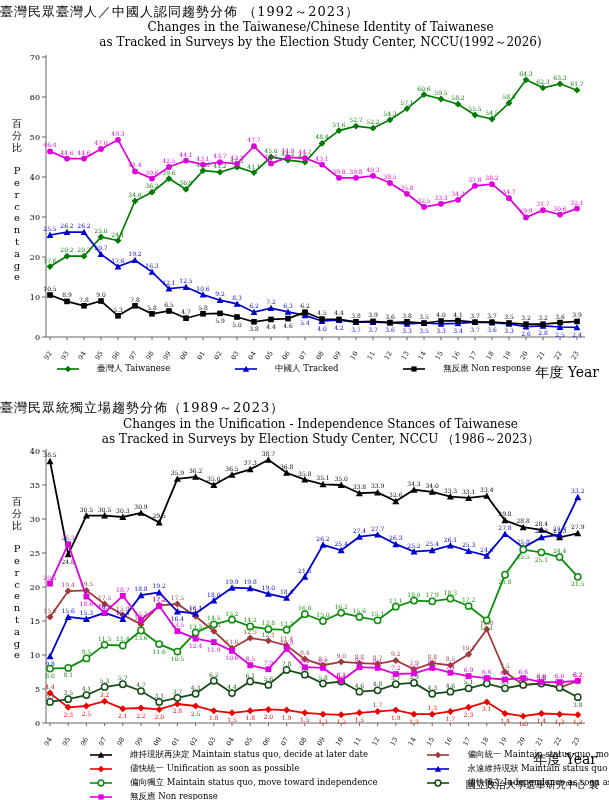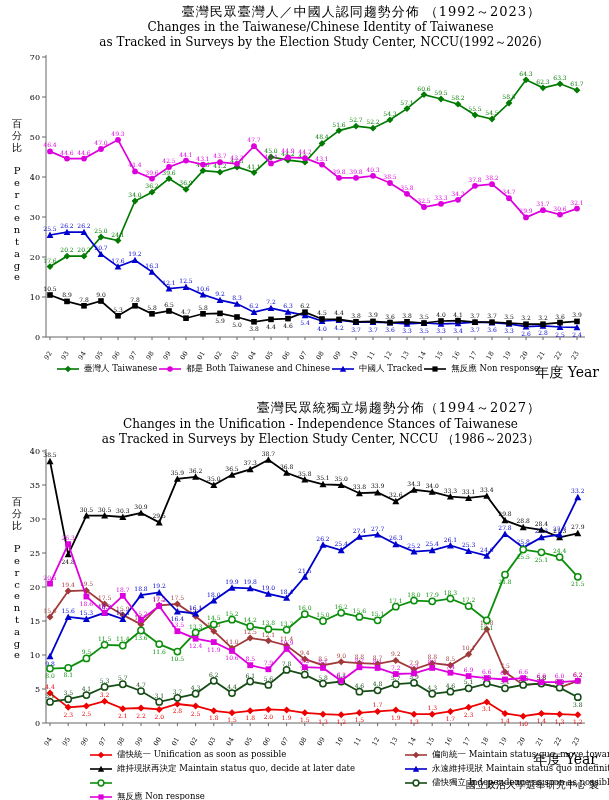--- a/index.html
+++ b/index.html
@@ -1,28 +1,28 @@
 <!DOCTYPE html>
 <html><head>
 <meta charset="utf-8">
 <style>
   html,body{margin:0;padding:0;background:#fff;}
   body{width:609px;height:800px;position:relative;overflow:hidden;
        font-family:"DejaVu Serif","Liberation Serif",serif;color:#000;}
-  .title-zh{position:absolute;left:0;width:541px;text-align:right;font-size:13px;letter-spacing:1px;}
+  .title-zh{position:absolute;left:0;width:541px;text-align:left;font-size:13px;letter-spacing:1px;}
   .title-en{position:absolute;left:16px;width:609px;text-align:center;font-size:12px;}
   svg.trend{position:absolute;left:0;}
   #svg0{top:42px;}
   #svg1{top:446px;}
   .ylab{position:absolute;left:10px;font-size:10px;line-height:1.18;white-space:pre-line;text-align:center;width:14px;}
   #ylab0{top:118px;}
   #ylab1{top:496px;}
   .legend-row{position:absolute;top:363px;left:55px;right:78px;display:flex;justify-content:space-between;align-items:center;}
   .legend-grid{position:absolute;top:749px;left:88px;display:grid;grid-template-rows:repeat(4,auto);grid-auto-flow:column;column-gap:48px;row-gap:2px;}
-  .lg-item{display:flex;align-items:center;gap:3px;font-size:8.5px;white-space:nowrap;}
+  .lg-item{display:flex;align-items:center;gap:16px;font-size:8.5px;white-space:nowrap;}
   .year-label{position:absolute;font-size:14px;}
   #year0{top:364px;right:10px;}
   #year1{top:751px;right:12px;}
   .credit{position:absolute;top:778px;right:10px;font-size:10px;}
   text{font-family:"DejaVu Serif","Liberation Serif",serif;}
 </style>
 </head>
 <body>
 
 <div>
@@ -390,45 +390,38 @@
   <div class="legend-row">
       <div class="lg-item">
         <svg width="26" height="10">
           <line x1="2" y1="5" x2="24" y2="5" stroke="#007a00" stroke-width="1.6"></line>
           <path d="M13 1.7999999999999998L16.2 5L13 8.2L9.8 5Z" fill="#007a00"></path>
         </svg>
         <span>臺灣人 Taiwanese</span>
       </div>
       <div class="lg-item">
         <svg width="26" height="10">
-          <line x1="2" y1="5" x2="24" y2="5" stroke="#dd00dd" stroke-width="1.6"></line>
-          <circle cx="13" cy="5" r="2.72" fill="#dd00dd"></circle>
-        </svg>
-        <span>都是 Both Taiwanese and Chinese</span>
-      </div>
-      <div class="lg-item">
-        <svg width="26" height="10">
           <line x1="2" y1="5" x2="24" y2="5" stroke="#0000cd" stroke-width="1.6"></line>
           <path d="M13 1.7999999999999998L16.2 7.720000000000001L9.8 7.720000000000001Z" fill="#0000cd"></path>
         </svg>
         <span>中國人 Tracked</span>
       </div>
       <div class="lg-item">
         <svg width="26" height="10">
           <line x1="2" y1="5" x2="24" y2="5" stroke="#000000" stroke-width="1.6"></line>
           <rect x="10.4" y="2.4" width="5.2" height="5.2" fill="#000000"></rect>
         </svg>
         <span>無反應 Non response</span>
       </div>
     </div>
   <div class="year-label" id="year0">年度 Year</div>
 </div>
 
 <div>
-  <div class="title-zh" style="top:399px">臺灣民眾統獨立場趨勢分佈（1994～2027）</div>
+  <div class="title-zh" style="top:399px">臺灣民眾統獨立場趨勢分佈（1989～2023）</div>
   <div class="title-en" style="top:417px">Changes in the Unification - Independence Stances of Taiwanese</div>
   <div class="title-en" style="top:431px">as Tracked in Surveys by Election Study Center, NCCU （1986～2023）</div>
   <div class="ylab" id="ylab1">百
 分
 比
 
 P
 e
 r
 c
@@ -943,37 +936,38 @@
       <rect x="538.5" y="233.29999999999998" width="5.8" height="5.8" fill="#dd00dd"></rect>
       <text x="541.4" y="232.2" text-anchor="middle" font-size="6" fill="#dd00dd">6.0</text>
       <rect x="556.6999999999999" y="233.29999999999998" width="5.8" height="5.8" fill="#dd00dd"></rect>
       <text x="559.5999999999999" y="232.2" text-anchor="middle" font-size="6" fill="#dd00dd">6.0</text>
       <rect x="574.9" y="231.94" width="5.8" height="5.8" fill="#dd00dd"></rect>
       <text x="577.8" y="230.84" text-anchor="middle" font-size="6" fill="#dd00dd">6.2</text>
     </svg>
   <div class="legend-grid">
       <div class="lg-item">
         <svg width="26" height="10">
+          <line x1="2" y1="5" x2="24" y2="5" stroke="#000000" stroke-width="1.6"></line>
+          <path d="M13 1.7999999999999998L16.2 7.720000000000001L9.8 7.720000000000001Z" fill="#000000"></path>
+        </svg>
+        <span>維持現狀再決定 Maintain status quo, decide at later date</span>
+      </div>
+      <div class="lg-item">
+        <svg width="26" height="10">
           <line x1="2" y1="5" x2="24" y2="5" stroke="#ee0000" stroke-width="1.6"></line>
           <path d="M13 1.7999999999999998L16.2 5L13 8.2L9.8 5Z" fill="#ee0000"></path>
         </svg>
         <span>儘快統一 Unification as soon as possible</span>
       </div>
       <div class="lg-item">
         <svg width="26" height="10">
-          <line x1="2" y1="5" x2="24" y2="5" stroke="#000000" stroke-width="1.6"></line>
-          <path d="M13 1.7999999999999998L16.2 7.720000000000001L9.8 7.720000000000001Z" fill="#000000"></path>
-        </svg>
-        <span>維持現狀再決定 Maintain status quo, decide at later date</span>
-      </div>
-      <div class="lg-item">
-        <svg width="26" height="10">
           <line x1="2" y1="5" x2="24" y2="5" stroke="#0d8f0d" stroke-width="1.6"></line>
           <circle cx="13" cy="5" r="2.8800000000000003" fill="#fff" stroke="#0d8f0d" stroke-width="1.5"></circle>
         </svg>
+        <span>偏向獨立 Maintain status quo, move toward independence</span>
       </div>
       <div class="lg-item">
         <svg width="26" height="10">
           <line x1="2" y1="5" x2="24" y2="5" stroke="#dd00dd" stroke-width="1.6"></line>
           <rect x="10.4" y="2.4" width="5.2" height="5.2" fill="#dd00dd"></rect>
         </svg>
         <span>無反應 Non response</span>
       </div>
       <div class="lg-item">
         <svg width="26" height="10">

